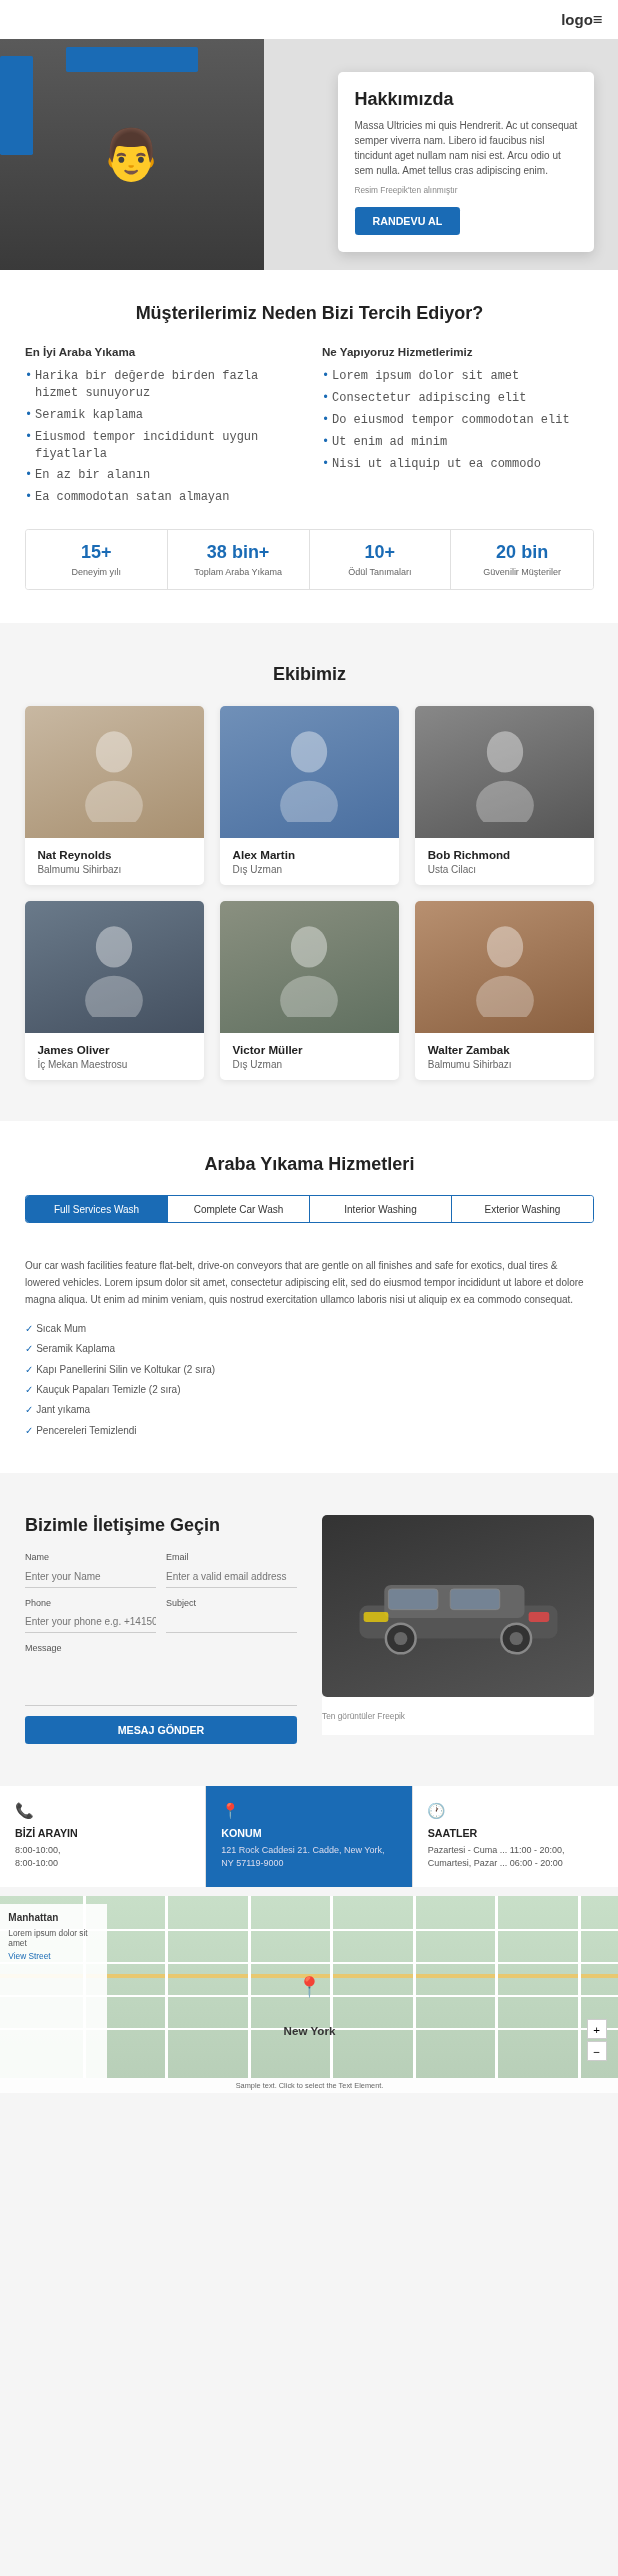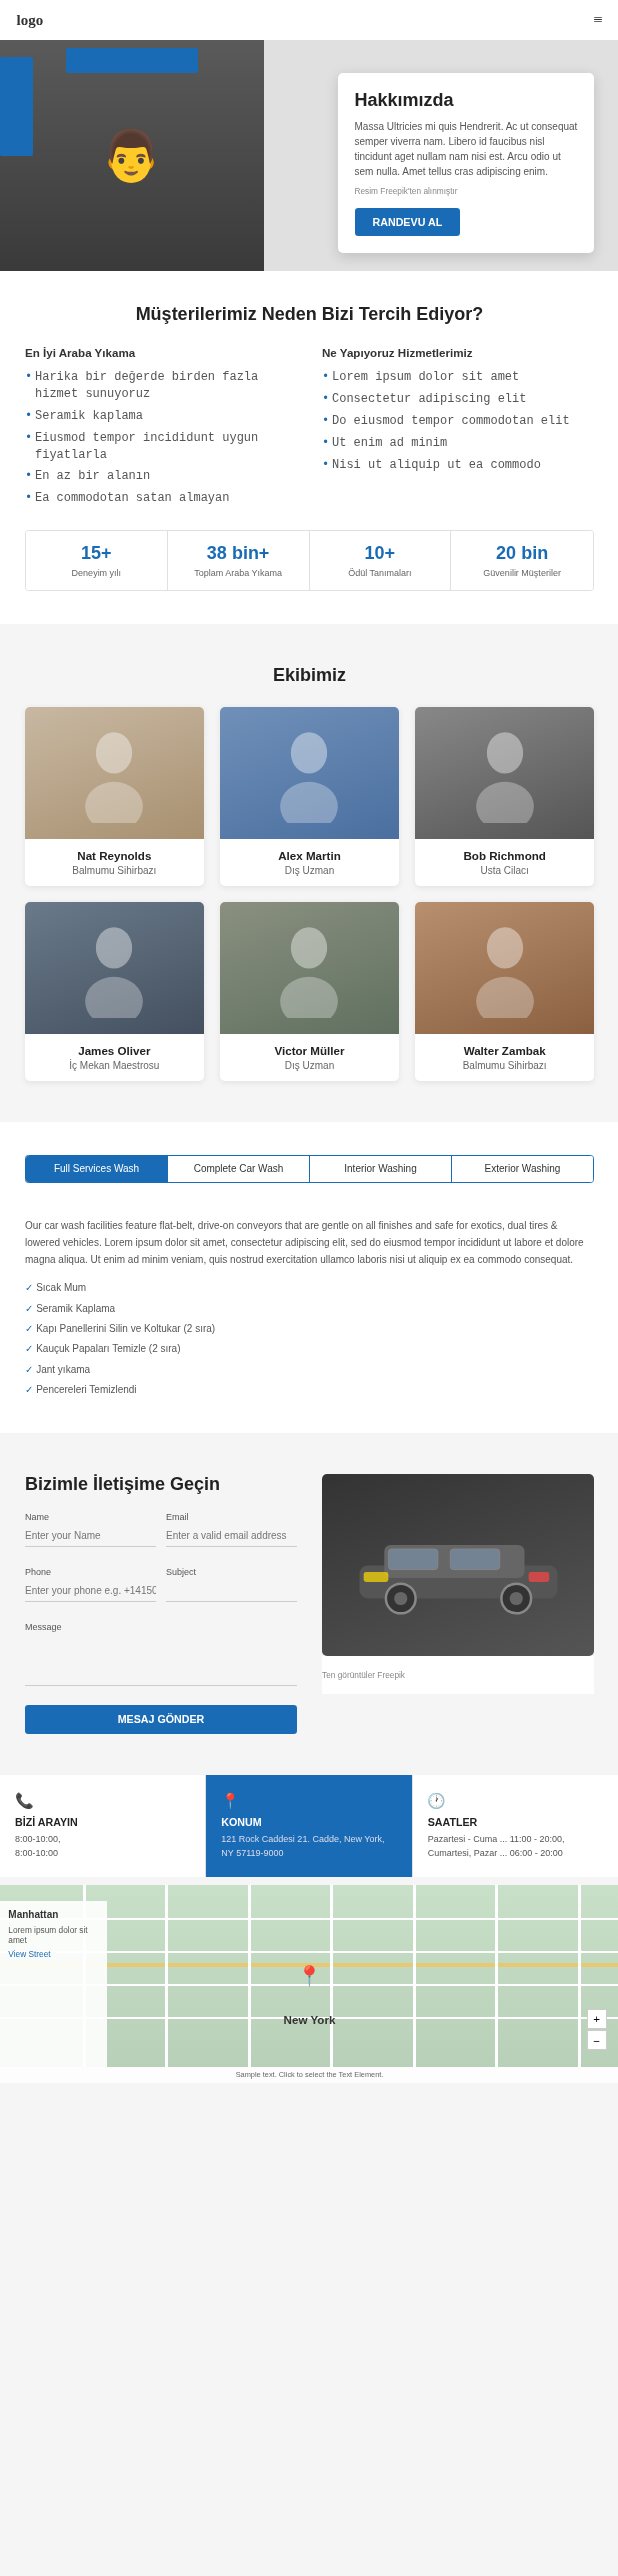--- a/index.html
+++ b/index.html
@@ -1,19 +1,19 @@
 <!DOCTYPE html>
 <html style="font-size:13.2px"><head>
   <meta charset="utf-8">
   <style>
     * { box-sizing: border-box; margin: 0; padding: 0; }
     body { font-family: Arial, sans-serif; background: #f5f5f5; color: #333; width: 619px; }
 
     
-    .header { background: #fff; padding: 10px 16.5px; display: flex; justify-content: space-between; align-items: center; font-family: Liberation Serif, serif; }
+    .header { background: #fff; padding: 10px 16.5px; display: flex; justify-content: flex-end; align-items: center; }
     .logo { font-weight: bold; font-size: 15px; color: #333; }
     .hamburger { font-size: 16.5px; cursor: pointer; }
 
     
     .hero { position: relative; background: #e0e0e0; height: 231px; overflow: hidden; }
     .hero-person { width: 264px; height: 231px; background: linear-gradient(160deg, #666 0%, #444 100%); position: absolute; left: 0; top: 0; }
     .hero-person-figure { width: 100%; height: 100%; background: linear-gradient(180deg, #5a5a5a 0%, #3a3a3a 100%); display: flex; align-items: center; justify-content: center; color: #aaa; font-size: 50px; }
     .blue-block-top { position: absolute; top: 8.3px; left: 66px; width: 132px; height: 25px; background: #1a6bb5; border-radius: 1.7px; }
     .blue-block-left { position: absolute; top: 16.5px; left: 0; width: 33px; height: 99px; background: #1a6bb5; border-radius: 1.7px; }
     .hero-card { position: absolute; right: 25px; top: 33px; background: #fff; border-radius: 5px; padding: 16.5px; width: 256px; box-shadow: 0 3.3px 12.4px rgba(0,0,0,0.15); }
@@ -42,42 +42,42 @@
     .team-section { padding: 33px 25px; background: #f5f5f5; margin-bottom: 8.3px; }
     .team-grid { display: grid; grid-template-columns: repeat(3, 1fr); gap: 16.5px; }
     .team-card { background: #fff; border-radius: 5px; overflow: hidden; box-shadow: 0 1.7px 6.6px rgba(0,0,0,0.08); }
     .team-photo { width: 100%; height: 132px; display: flex; align-items: center; justify-content: center; overflow: hidden; }
     .team-photo-1 { background: linear-gradient(160deg, #c8b8a2 0%, #a89070 100%); }
     .team-photo-2 { background: linear-gradient(160deg, #7090b8 0%, #4a6fa0 100%); }
     .team-photo-3 { background: linear-gradient(160deg, #888 0%, #555 100%); }
     .team-photo-4 { background: linear-gradient(160deg, #6a7a8a 0%, #445060 100%); }
     .team-photo-5 { background: linear-gradient(160deg, #8a9080 0%, #607060 100%); }
     .team-photo-6 { background: linear-gradient(160deg, #b89070 0%, #8a6040 100%); }
-    .team-info { padding: 10px 12.4px; text-align: center; }
+    .team-info { padding: 10px 12.4px; text-align: left; }
     .team-name { font-weight: bold; font-size: 11.6px; color: #222; }
     .team-role { font-size: 10px; color: #666; margin-top: 2.5px; }
 
     
     .services-section { padding: 33px 25px; background: #fff; margin-bottom: 8.3px; }
     .service-tabs { display: flex; gap: 0; margin-bottom: 34px; border-radius: 3.3px; overflow: hidden; border: 0.8px solid #1a6bb5; }
     .service-tab { padding: 7.4px 13.2px; font-size: 10px; cursor: pointer; background: #fff; color: #333; border: none; border-right: 0.8px solid #1a6bb5; flex: 1; text-align: center; }
     .service-tab:last-child { border-right: none; }
     .service-tab.active { background: #1a6bb5; color: #fff; }
     .service-content { font-size: 10px; color: #555; line-height: 1.7; }
     .service-content p { margin-bottom: 10px; }
     .service-features { list-style: none; padding: 0; }
     .service-features li { padding: 1.7px 0; font-size: 10px; color: #555; }
     .service-features li::before { content: '✓ '; color: #1a6bb5; }
 
     
     .contact-section { padding: 33px 25px; background: #f5f5f5; margin-bottom: 8.3px; }
     .contact-grid { display: grid; grid-template-columns: 1fr 1fr; gap: 25px; align-items: start; }
     .contact-title { font-size: 18px; font-weight: bold; margin-bottom: 16.5px; color: #222; }
     .form-row { display: grid; grid-template-columns: 1fr 1fr; gap: 10px; margin-bottom: 10px; }
-    .form-field { margin-bottom: 10px; }
+    .form-field { }
     .form-field label { font-size: 9px; color: #555; margin-bottom: 3.3px; display: block; }
     .form-field input, .form-field textarea { width: 100%; border: none; border-bottom: 0.8px solid #ccc; padding: 5px 0; font-size: 10px; background: transparent; outline: none; color: #333; }
     .form-field textarea { height: 50px; resize: none; }
     .contact-img { width: 100%; height: 182px; background: linear-gradient(160deg, #333 0%, #555 100%); border-radius: 5px; display: flex; align-items: center; justify-content: center; overflow: hidden; }
 
     
     .info-boxes { display: grid; grid-template-columns: repeat(3, 1fr); gap: 0; margin-bottom: 8.3px; }
     .info-box { padding: 16.5px 15px; background: #fff; border-right: 0.8px solid #e0e0e0; }
     .info-box:last-child { border-right: none; }
     .info-box-icon { font-size: 15px; margin-bottom: 6.6px; color: #1a6bb5; }
@@ -241,20 +241,21 @@
       <div class="team-info">
         <div class="team-name">Walter Zambak</div>
         <div class="team-role">Balmumu Sihirbazı</div>
       </div>
     </div>
 
   </div>
 </section>
 
 <section class="services-section">
+  <h2 class="section-title">Araba Yıkama Hizmetleri</h2>
   <div class="service-tabs">
     <button class="service-tab active">Full Services Wash</button>
     <button class="service-tab">Complete Car Wash</button>
     <button class="service-tab">Interior Washing</button>
     <button class="service-tab">Exterior Washing</button>
   </div>
   <div class="service-content">
     <p>Our car wash facilities feature flat-belt, drive-on conveyors that are gentle on all finishes and safe for exotics, dual tires &amp; lowered vehicles. Lorem ipsum dolor sit amet, consectetur adipiscing elit, sed do eiusmod tempor incididunt ut labore et dolore magna aliqua. Ut enim ad minim veniam, quis nostrud exercitation ullamco laboris nisi ut aliquip ex ea commodo consequat.</p>
     <ul class="service-features">
       <li>Sıcak Mum</li>
@@ -353,21 +354,21 @@
     <div class="road-h" style="top:132px;left:0;width:100%;"></div>
     <div class="road-h2" style="top:78px;left:0;width:100%;"></div>
     <div class="road-v" style="left:83px;top:0;height:100%;"></div>
     <div class="road-v" style="left:165px;top:0;height:100%;"></div>
     <div class="road-v" style="left:248px;top:0;height:100%;"></div>
     <div class="road-v" style="left:330px;top:0;height:100%;"></div>
     <div class="road-v" style="left:413px;top:0;height:100%;"></div>
     <div class="road-v" style="left:495px;top:0;height:100%;"></div>
     <div class="road-v" style="left:578px;top:0;height:100%;"></div>
 
-    <div style="position:absolute;left:0;top:16px;width:107px;height:100%;background:rgba(255,255,255,0.9);padding:8.3px;font-size:8.3px;">
+    <div style="position:absolute;left:0;top:8px;width:107px;height:100%;background:rgba(255,255,255,0.9);padding:8.3px;font-size:8.3px;">
       <div style="font-weight:bold;font-size:10px;margin-bottom:5px;">Manhattan</div>
       <div style="color:#555;margin-bottom:3.3px;">Lorem ipsum dolor sit amet</div>
       <div style="color:#1a6bb5;">View Street</div>
     </div>
     <div class="map-label">New York</div>
 
     <div style="position:absolute;left:50%;top:50%;transform:translate(-50%,-50%);color:#e44;font-size:20px;">📍</div>
     <div class="map-controls">
       <button class="map-btn">+</button>
       <button class="map-btn">−</button>

